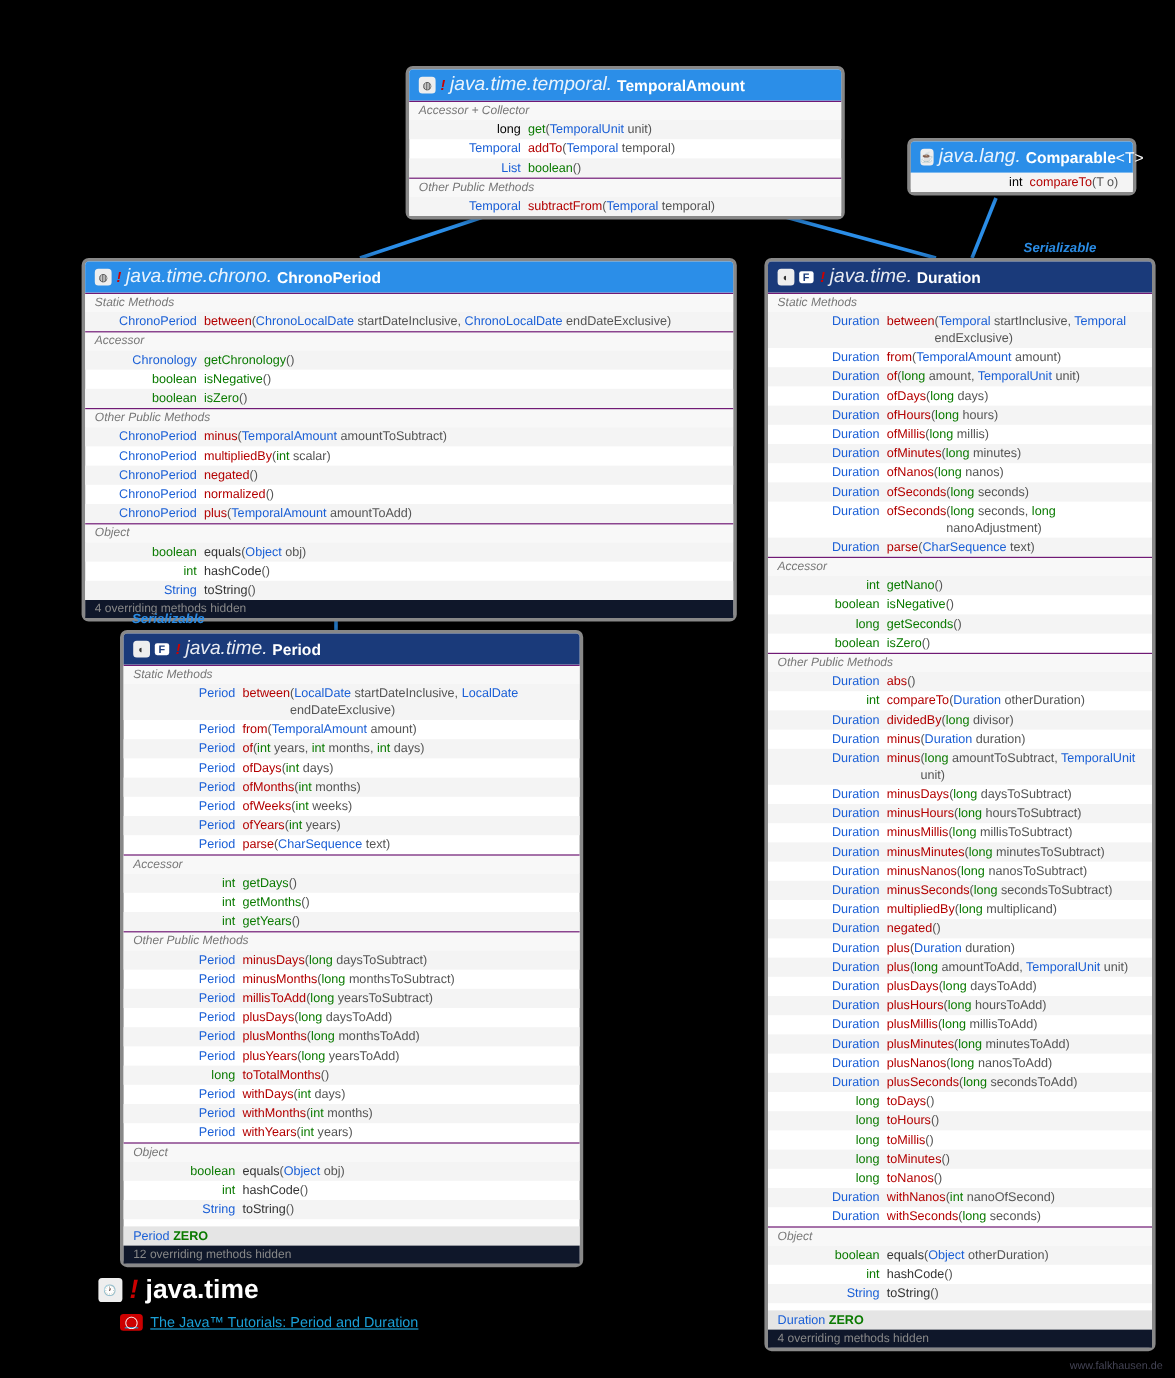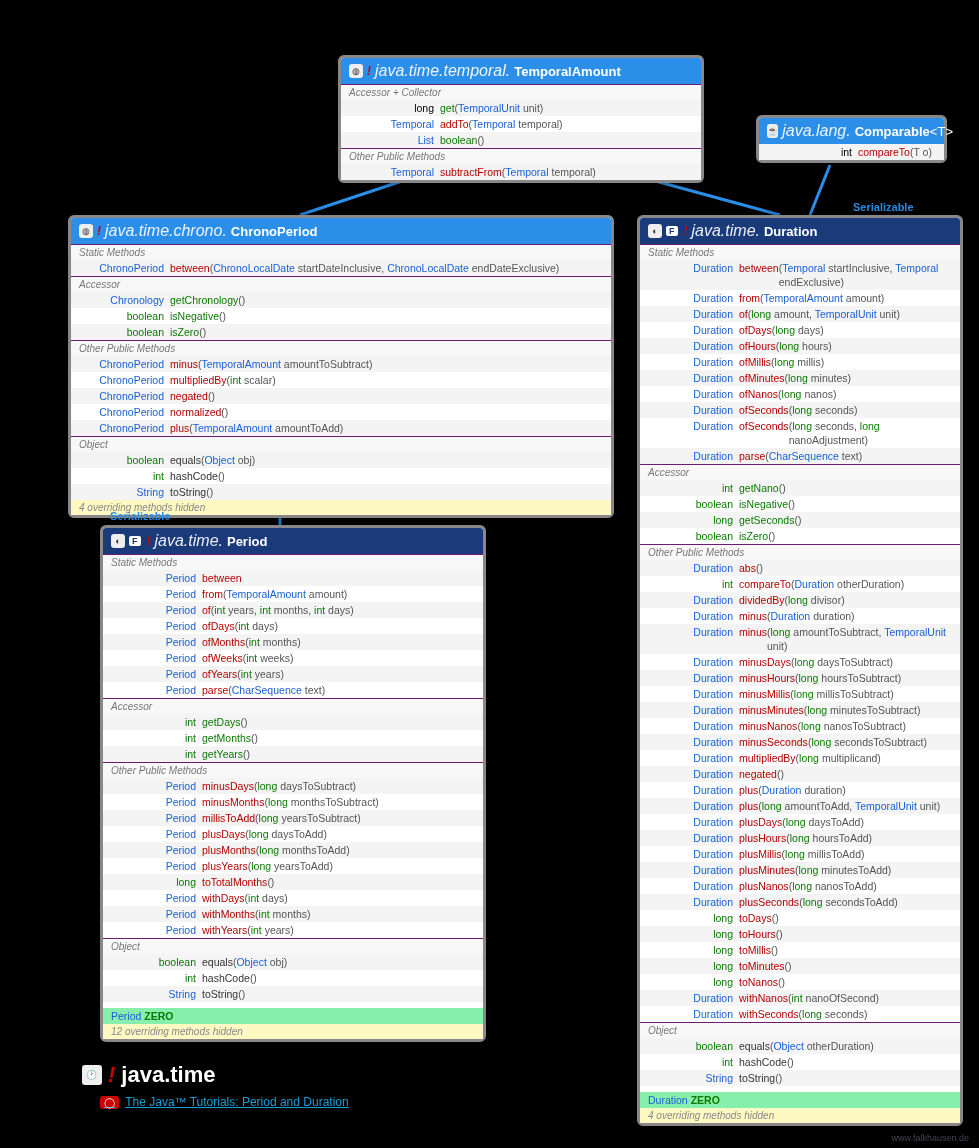--- a/index.html
+++ b/index.html
@@ -14,23 +14,23 @@
 .icon{width:14px;height:14px;border-radius:3px;background:#eee;display:inline-flex;align-items:center;justify-content:center;font-size:9px;color:#333}
 .sect{padding:2px 8px;font-style:italic;color:#777;font-size:10px;border-top:1px solid #701a75;background:#f8f8f8}
 .method{padding:1px 8px;display:flex;align-items:baseline;font-size:10.5px;line-height:14px}
 .method:nth-child(odd){background:#f4f4f4}
 .ret{width:85px;text-align:right;padding-right:6px;flex-shrink:0}
 .mname{color:#b30000;font-weight:500}
 .mname.green{color:#0a7a00}
 .args{color:#555}
 .type-link{color:#1a5fd6}
 .kw{color:#0a7a00}
-.serial{position:absolute;font-weight:bold;color:#2b8ee8;font-size:11px}
-.footer-note{padding:2px 8px;font-style:italic;color:#888;font-size:10px;background:#fef9c3}
-.field{padding:2px 8px;background:#86efac;font-size:10.5px}
+.serial{position:absolute;font-style:italic;font-weight:bold;color:#2b8ee8;font-size:11px}
+.footer-note{padding:2px 8px;color:#888;font-size:10px;background:#0f172a}
+.field{padding:2px 8px;background:#e5e5e5;font-size:10.5px}
 .ftitle{position:absolute;color:#fff;font-weight:bold;font-size:22px;display:flex;align-items:center;gap:6px}
 .flink{position:absolute;color:#1a9fd6;font-size:12px;text-decoration:underline;display:flex;align-items:center;gap:6px}
 .src{position:absolute;right:10px;bottom:5px;color:#445;font-size:9px}
 svg.connectors{position:absolute;top:0;left:0;pointer-events:none}
 .f-badge{background:#fff;color:#1a3a7a;border-radius:2px;padding:0 3px;font-size:9px;font-weight:bold;margin-right:2px}
 </style>
 </head>
 <body>
 
 <svg class="connectors" width="979" height="1148">
@@ -179,20 +179,21 @@
     <span class="f-badge">F</span>
     <span class="badge">!</span>
     <span class="pkg">java.time.</span>
     <span class="cname">Period</span>
   </div>
   <div class="sect">Static Methods</div>
   <div>
       <div class="method">
         <span class="ret"><span class="type-link">Period</span></span>
         <span class="mname">between</span>
+        <span class="args"> (<span class="type-link">LocalDate</span> startDateInclusive, <span class="type-link">LocalDate</span> endDateExclusive)</span>
       </div>
       <div class="method">
         <span class="ret"><span class="type-link">Period</span></span>
         <span class="mname">from</span>
         <span class="args"> (<span class="type-link">TemporalAmount</span> amount)</span>
       </div>
       <div class="method">
         <span class="ret"><span class="type-link">Period</span></span>
         <span class="mname">of</span>
         <span class="args"> (<span class="kw">int</span> years, <span class="kw">int</span> months, <span class="kw">int</span> days)</span>

